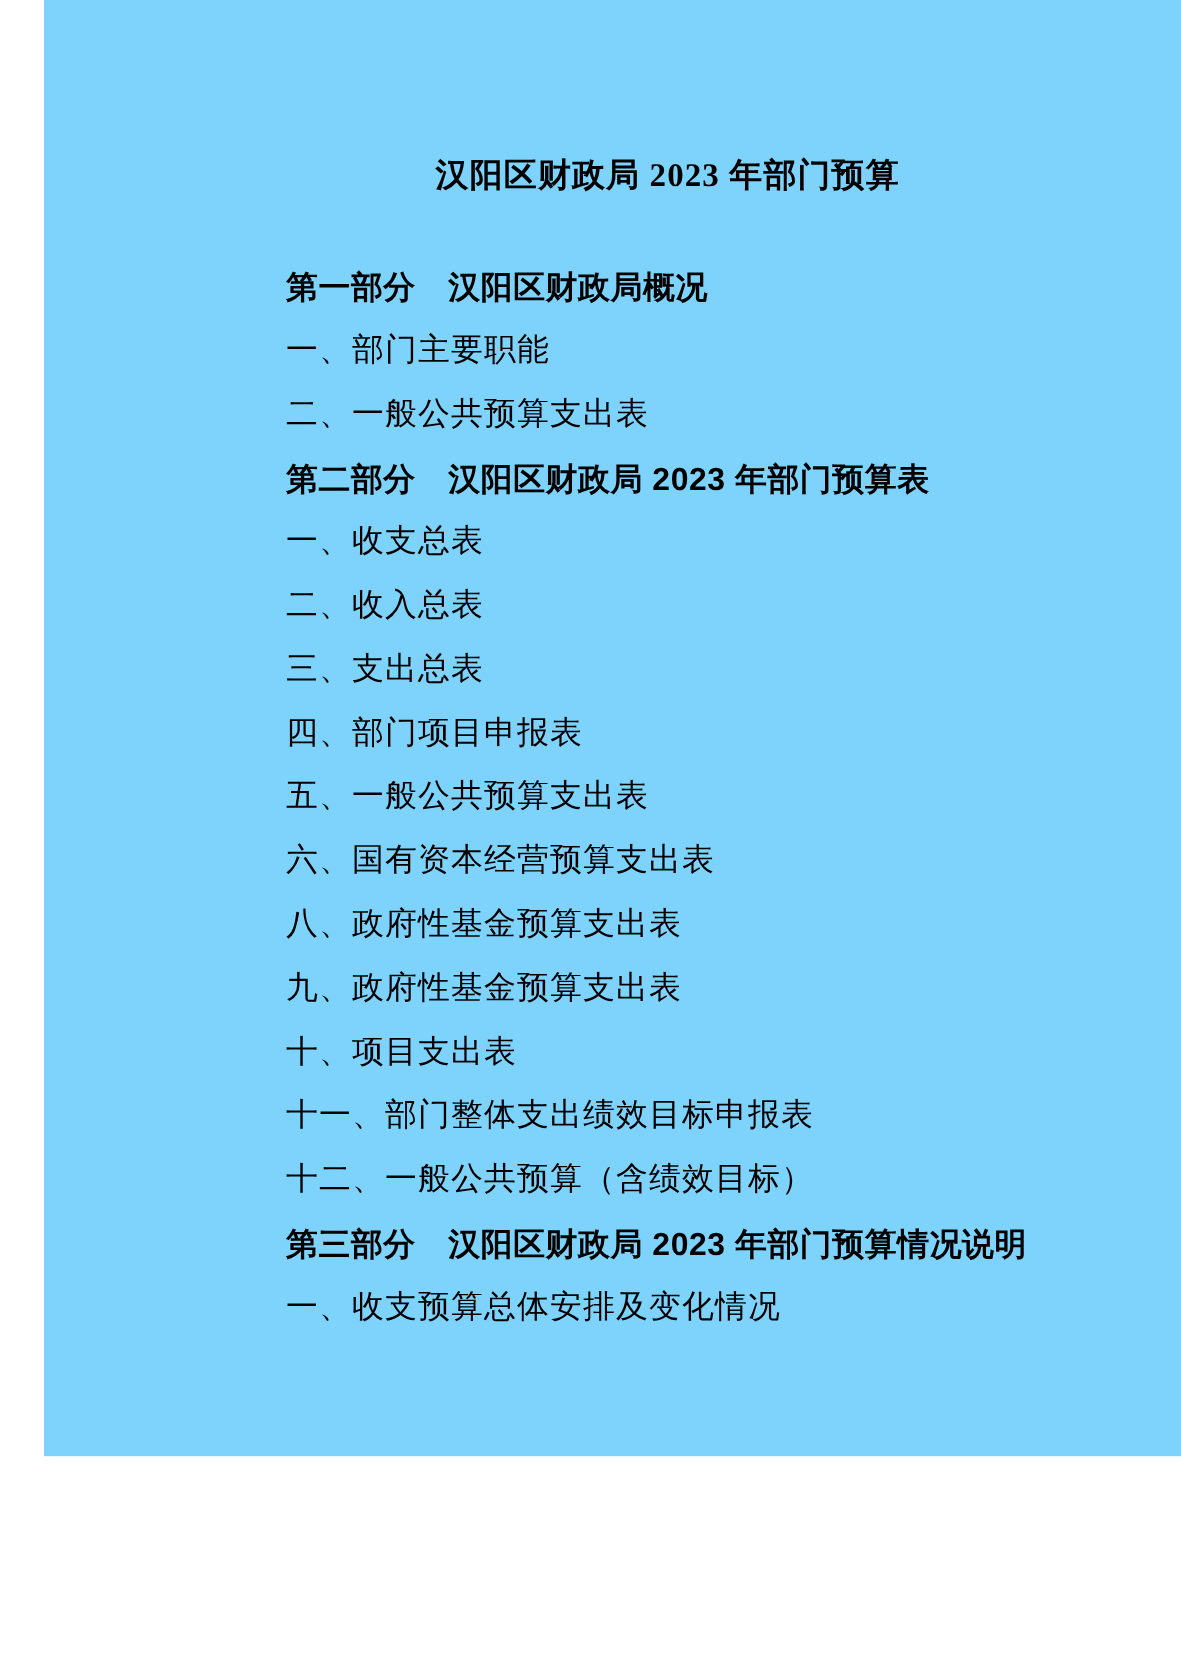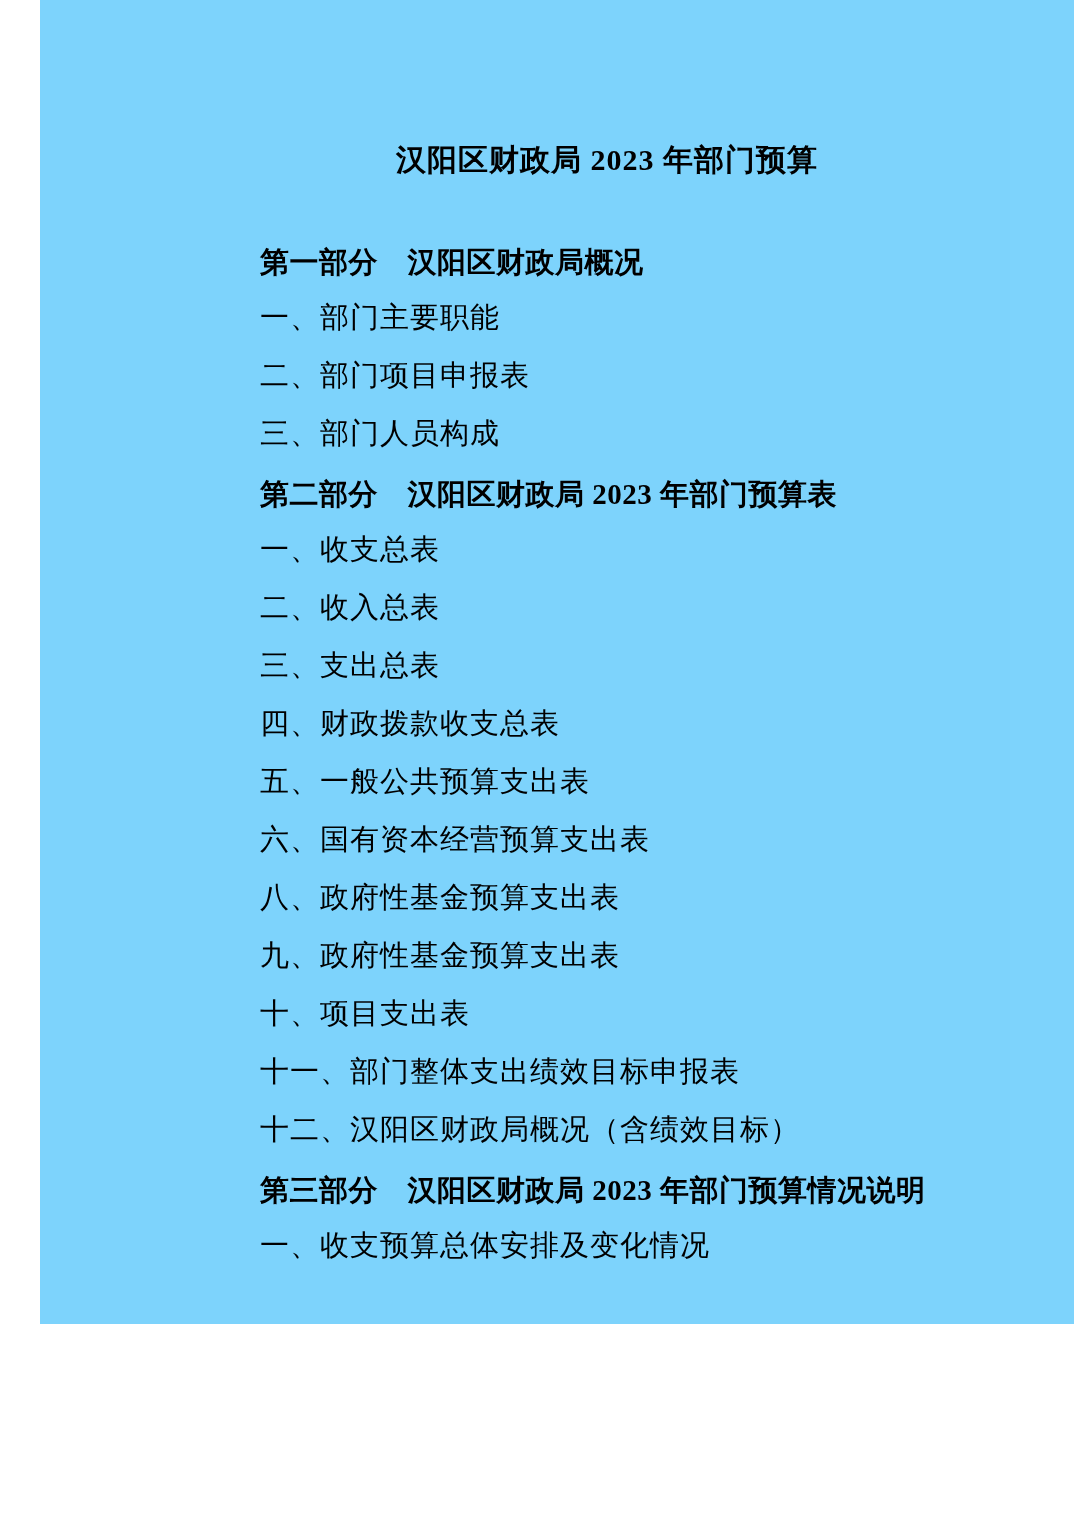--- a/index.html
+++ b/index.html
@@ -42,21 +42,21 @@
     margin-top: 51px;
     margin-left: 220px;
     width: 760px;
   }
   .toc-line {
     font-size: 29px;
     line-height: 58px;
     white-space: nowrap;
   }
   .toc-heading {
-    font-family: Liberation Serif, serif;
+    font-family: Liberation Sans, sans-serif;
     font-weight: 700;
     letter-spacing: 0.5px;
   }
   .toc-item {
     font-family: Liberation Mono, monospace;
     font-weight: 400;
     letter-spacing: 1px;
   }
   .page-number {
     position: absolute;
@@ -74,35 +74,34 @@
 <div class="page">
 
   <div class="header-block">
     <div class="doc-title">汉阳区财政局 2023 年部门预算</div>
   </div>
 
   <div class="toc">
 
     <div class="toc-line toc-heading">第一部分　汉阳区财政局概况</div>
     <div class="toc-line toc-item">一、部门主要职能</div>
-    <div class="toc-line toc-item">二、部门项目申报表</div>
-    <div class="toc-line toc-item">三、部门人员构成</div>
+    <div class="toc-line toc-item">二、一般公共预算支出表</div>
 
     <div class="toc-line toc-heading">第二部分　汉阳区财政局 2023 年部门预算表</div>
     <div class="toc-line toc-item">一、收支总表</div>
     <div class="toc-line toc-item">二、收入总表</div>
     <div class="toc-line toc-item">三、支出总表</div>
-    <div class="toc-line toc-item">四、财政拨款收支总表</div>
+    <div class="toc-line toc-item">四、部门项目申报表</div>
     <div class="toc-line toc-item">五、一般公共预算支出表</div>
     <div class="toc-line toc-item">六、国有资本经营预算支出表</div>
     <div class="toc-line toc-item">八、政府性基金预算支出表</div>
     <div class="toc-line toc-item">九、政府性基金预算支出表</div>
     <div class="toc-line toc-item">十、项目支出表</div>
     <div class="toc-line toc-item">十一、部门整体支出绩效目标申报表</div>
-    <div class="toc-line toc-item">十二、汉阳区财政局概况（含绩效目标）</div>
+    <div class="toc-line toc-item">十二、一般公共预算（含绩效目标）</div>
 
     <div class="toc-line toc-heading">第三部分　汉阳区财政局 2023 年部门预算情况说明</div>
     <div class="toc-line toc-item">一、收支预算总体安排及变化情况</div>
 
   </div>
 
   <div class="page-number">1</div>
 
 </div>
 

